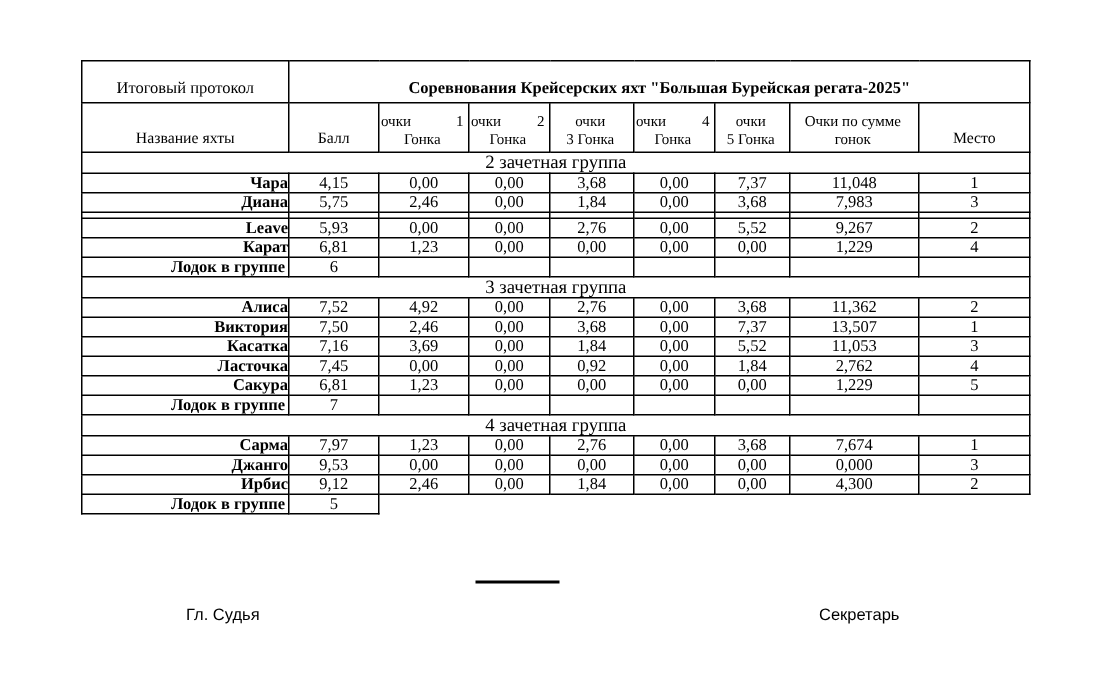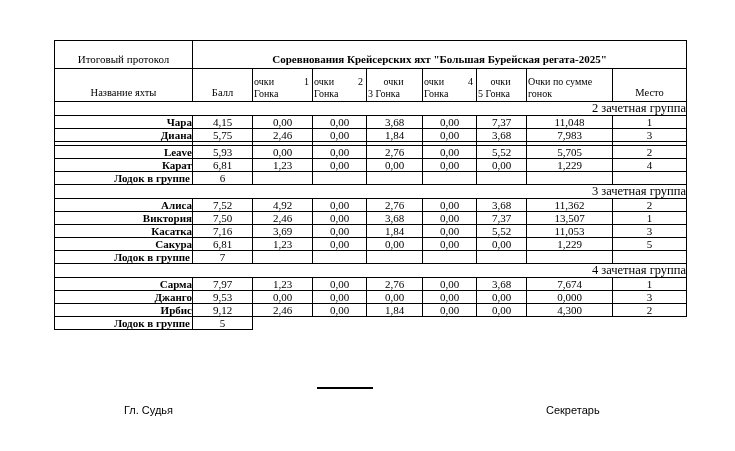--- a/index.html
+++ b/index.html
@@ -18,22 +18,22 @@
   tr.r-group{height:14px;}
   tr.rd{height:13px;}
   tr.rgap{height:4px;}
   tr.rb{height:13px;}
   td.proto{text-align:center;vertical-align:bottom;padding-bottom:3px;}
   td.title{text-align:center;vertical-align:bottom;padding-bottom:3px;font-weight:bold;}
   td.hb{text-align:center;vertical-align:bottom;padding-bottom:2px;font-size:10.5px;}
   td.race{vertical-align:bottom;padding:0 3px 1px 1px;font-size:10px;}
   td.race .l1{display:flex;justify-content:space-between;}
   td.race.ctr .l1{justify-content:center;}
-  td.race .l2{}
-  td.grp{text-align:right;font-size:12.5px;line-height:13px;}
+  td.race .l2{text-align:center;}
+  td.grp{text-align:center;font-size:12.5px;line-height:13px;}
   td.nm{text-align:right;padding-left:2px;font-weight:bold;}
   td.nu{text-align:center;}
   td.bl{text-align:right;padding-right:2px;font-weight:bold;margin-left:47px;}
   td.nob{border:none;}
   .sig-line{position:absolute;left:317px;top:387px;width:56px;height:2px;background:#000;}
   .foot{position:absolute;top:404px;font-size:11px;}
   .fl{left:97px;margin-left:27px;}
   .fr{left:546px;}
 </style>
 </head>
@@ -137,21 +137,21 @@
           <td></td>
         </tr>
     <tr class="rd">
           <td class="nm">Leave</td>
           <td class="nu">5,93</td>
           <td class="nu">0,00</td>
           <td class="nu">0,00</td>
           <td class="nu">2,76</td>
           <td class="nu">0,00</td>
           <td class="nu">5,52</td>
-          <td class="nu">5,705</td>
+          <td class="nu">9,267</td>
           <td class="nu">2</td>
         </tr>
     <tr class="rd">
           <td class="nm">Карат</td>
           <td class="nu">6,81</td>
           <td class="nu">1,23</td>
           <td class="nu">0,00</td>
           <td class="nu">0,00</td>
           <td class="nu">0,00</td>
           <td class="nu">0,00</td>
@@ -198,20 +198,31 @@
     <tr class="rd">
           <td class="nm">Касатка</td>
           <td class="nu">7,16</td>
           <td class="nu">3,69</td>
           <td class="nu">0,00</td>
           <td class="nu">1,84</td>
           <td class="nu">0,00</td>
           <td class="nu">5,52</td>
           <td class="nu">11,053</td>
           <td class="nu">3</td>
+        </tr>
+    <tr class="rd">
+          <td class="nm">Ласточка</td>
+          <td class="nu">7,45</td>
+          <td class="nu">0,00</td>
+          <td class="nu">0,00</td>
+          <td class="nu">0,92</td>
+          <td class="nu">0,00</td>
+          <td class="nu">1,84</td>
+          <td class="nu">2,762</td>
+          <td class="nu">4</td>
         </tr>
     <tr class="rd">
           <td class="nm">Сакура</td>
           <td class="nu">6,81</td>
           <td class="nu">1,23</td>
           <td class="nu">0,00</td>
           <td class="nu">0,00</td>
           <td class="nu">0,00</td>
           <td class="nu">0,00</td>
           <td class="nu">1,229</td>

